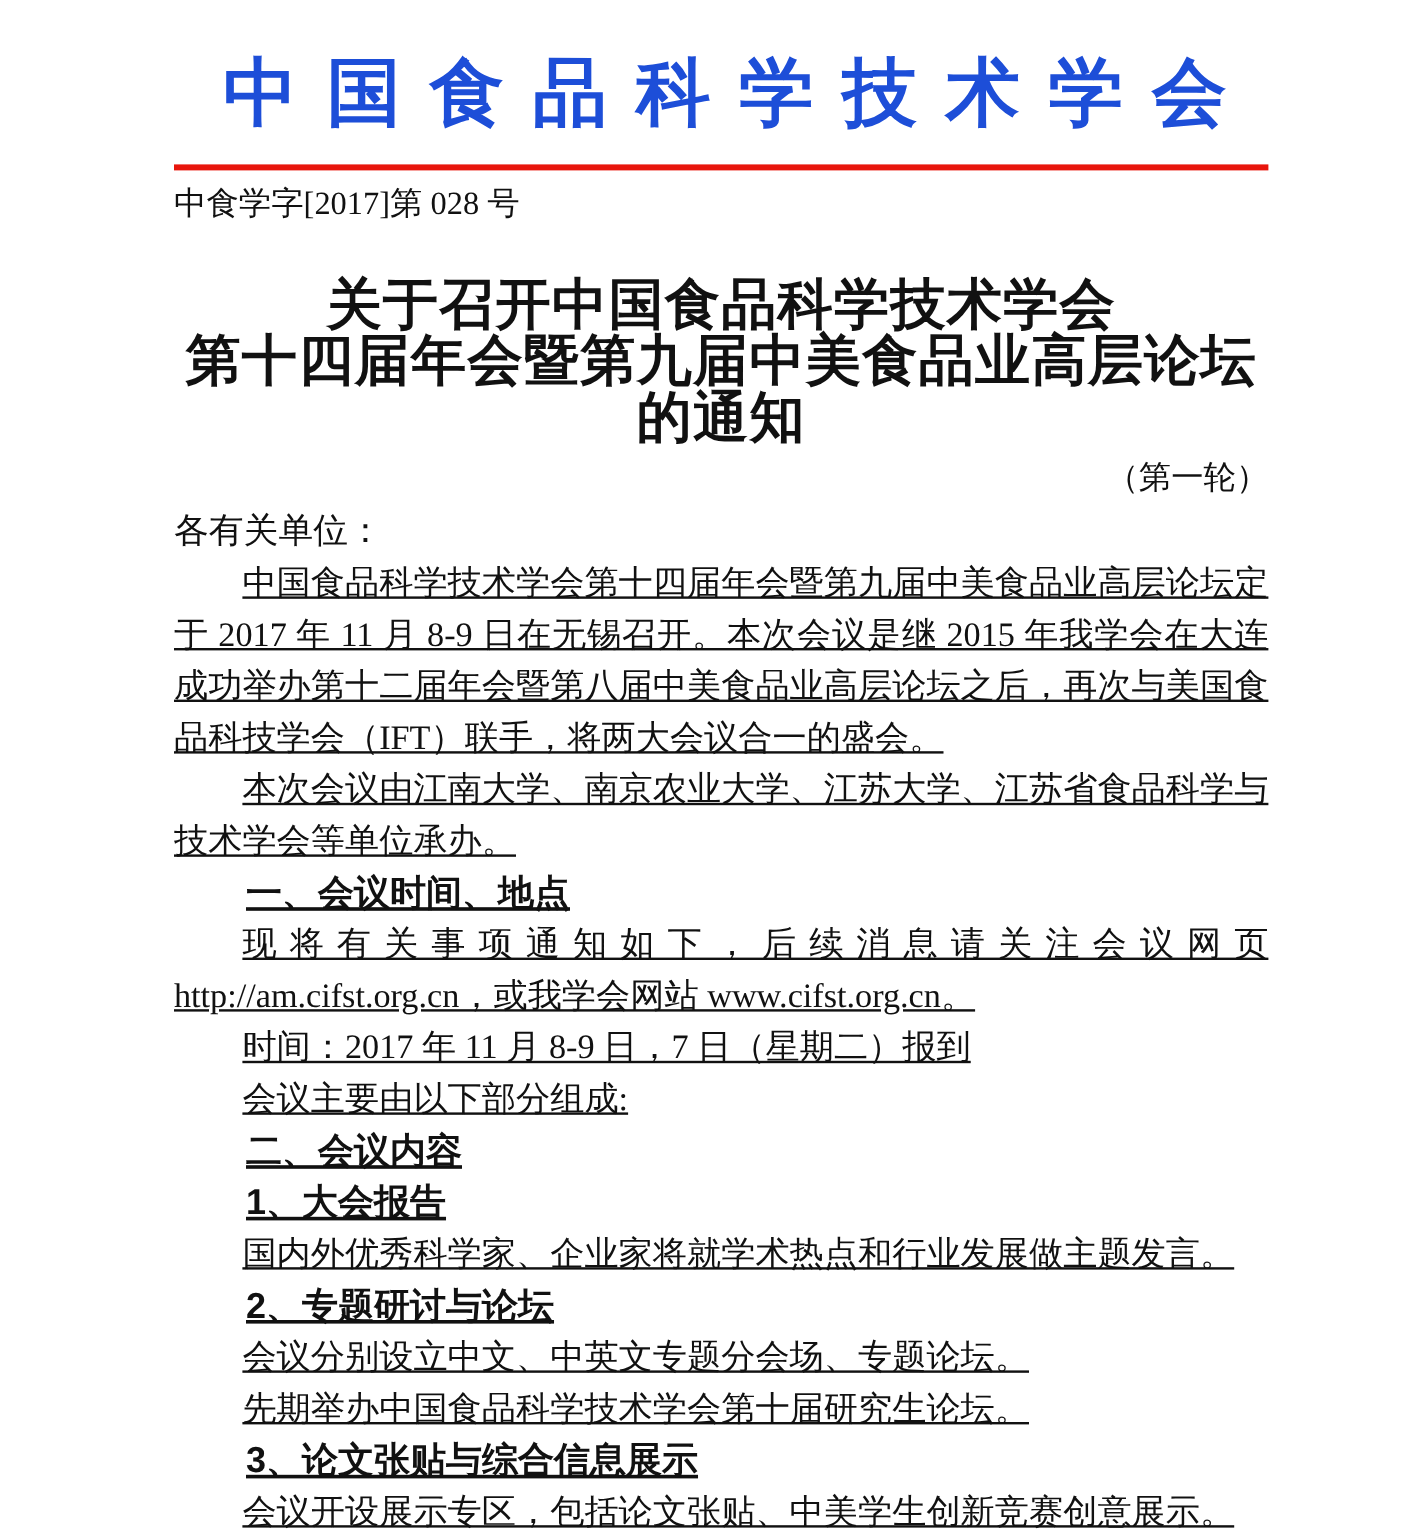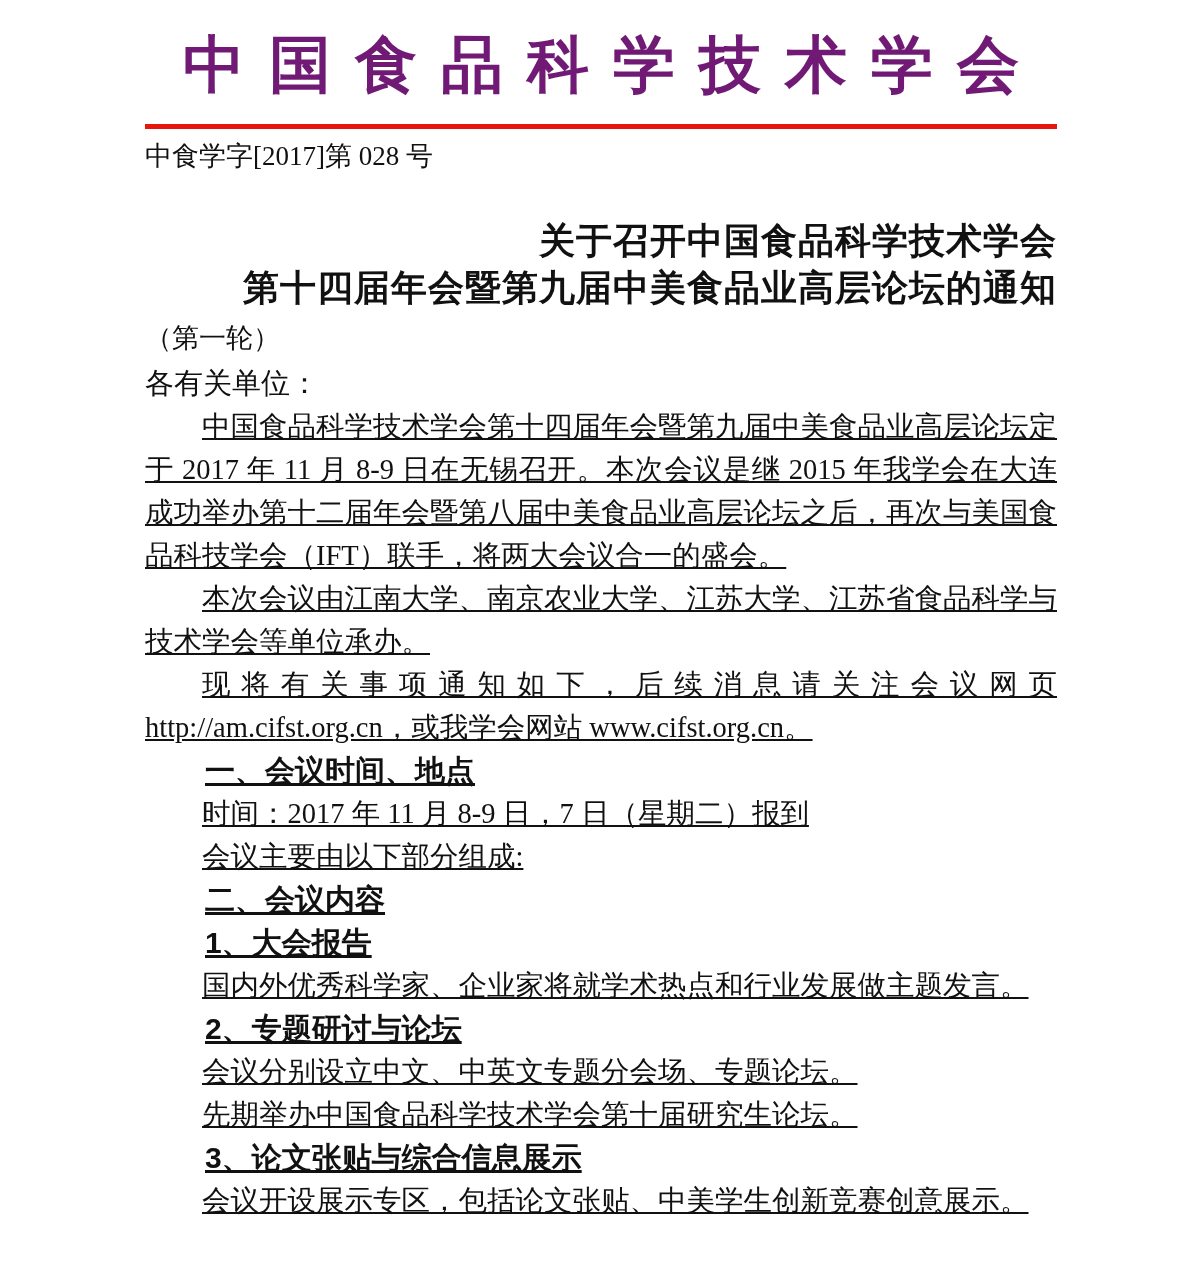--- a/index.html
+++ b/index.html
@@ -9,25 +9,25 @@
       height: 1280px;
       margin: 0 auto;
       background: #ffffff;
       box-sizing: border-box;
       padding: 20px 133px 0 145px;
       overflow: hidden;
       color: #111111;
       font-family: "Liberation Serif", "DejaVu Serif", serif;
     }
     .org-name {
-      margin: 4px;
+      margin: 17px;
       font-size: 62px;
       line-height: 82px;
       font-weight: bold;
-      color: #701a75;
+      color: #1d4ed8;
       text-align: center;
       letter-spacing: 24px;
       text-indent: 24px;
       white-space: nowrap;
       font-family: "Liberation Serif", "DejaVu Serif", serif;
     }
     .red-rule {
       height: 5px;
       background: #e8150c;
       margin-top: 18px;
@@ -35,27 +35,27 @@
     .doc-number {
       text-align: left;
       font-size: 27px;
       line-height: 38px;
       margin-top: 8px;
     }
     .doc-title {
       margin-top: 42px;
       font-family: "Liberation Sans", "DejaVu Sans", sans-serif;
       font-weight: bold;
-      font-size: 36px;
+      font-size: 46px;
       line-height: 47px;
-      text-align: right;
+      text-align: center;
       letter-spacing: 1px;
     }
     .round-label {
-      text-align: left;
+      text-align: right;
       font-size: 27px;
       line-height: 36px;
       margin-top: 9px;
     }
     .salutation {
       font-family: Liberation Sans, sans-serif;
       font-size: 29px;
       line-height: 44px;
       margin-top: 5px;
     }
@@ -96,23 +96,23 @@
     <div>关于召开中国食品科学技术学会</div>
     <div>第十四届年会暨第九届中美食品业高层论坛的通知</div>
   </div>
 
   <div class="round-label">（第一轮）</div>
 
   <div class="salutation">各有关单位：</div>
 
   <p class="blk para">中国食品科学技术学会第十四届年会暨第九届中美食品业高层论坛定于 2017 年 11 月 8-9 日在无锡召开。本次会议是继 2015 年我学会在大连成功举办第十二届年会暨第八届中美食品业高层论坛之后，再次与美国食品科技学会（IFT）联手，将两大会议合一的盛会。</p>
   <p class="blk para">本次会议由江南大学、南京农业大学、江苏大学、江苏省食品科学与技术学会等单位承办。</p>
+  <p class="blk sec-heading">一、会议时间、地点</p>
+
   <p class="blk para">现将有关事项通知如下，后续消息请关注会议网页 http://am.cifst.org.cn，或我学会网站 www.cifst.org.cn。</p>
-
-  <p class="blk sec-heading">一、会议时间、地点</p>
   <p class="blk line">时间：2017 年 11 月 8-9 日，7 日（星期二）报到</p>
 
   <p class="blk line">会议主要由以下部分组成:</p>
   <p class="blk sec-heading">二、会议内容</p>
 
   <p class="blk num-heading">1、大会报告</p>
   <p class="blk line">国内外优秀科学家、企业家将就学术热点和行业发展做主题发言。</p>
 
   <p class="blk num-heading">2、专题研讨与论坛</p>
   <p class="blk line">会议分别设立中文、中英文专题分会场、专题论坛。</p>

